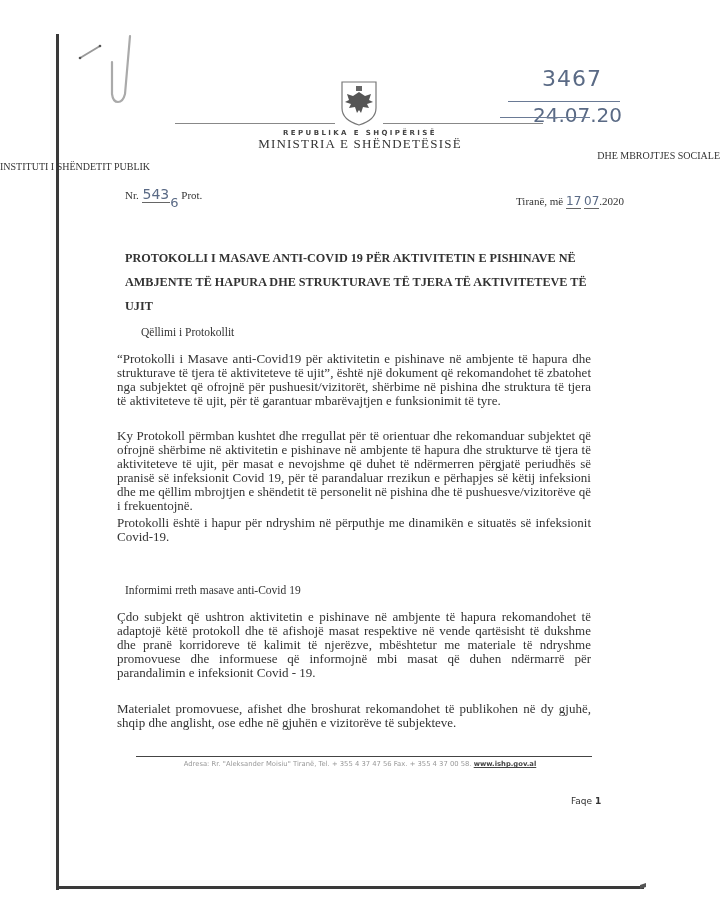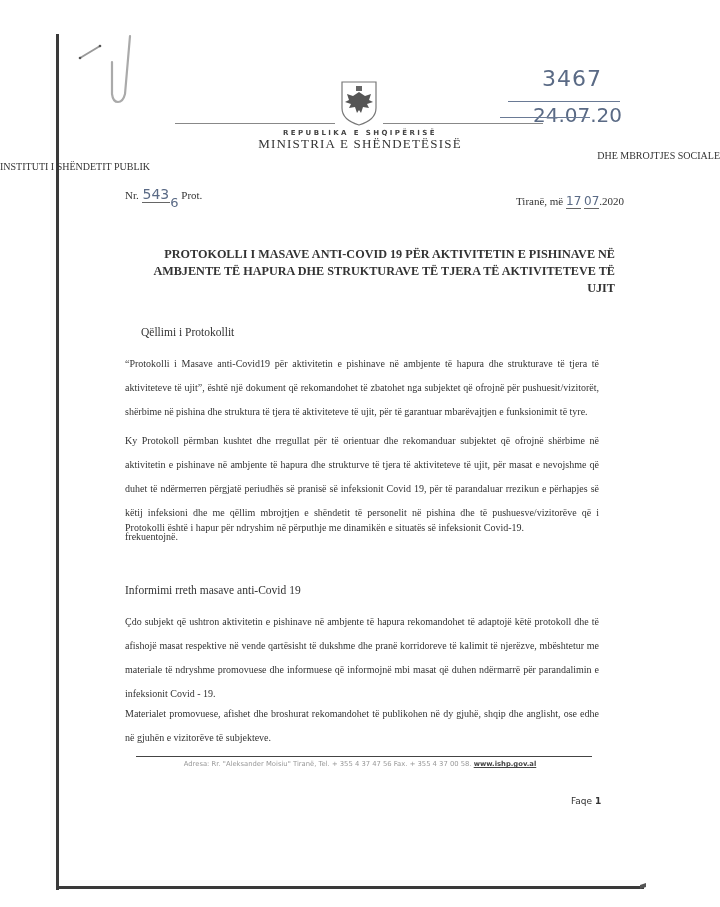--- a/index.html
+++ b/index.html
@@ -27,24 +27,24 @@
   .hdr-ministria { position: absolute; left: 0; width: 720px; top: 136px; text-align: center; font-size: 13px; letter-spacing: 1.2px; color: #333; }
   .hdr-dhe { position: absolute; left: 0; width: 720px; top: 150px; text-align: right; font-size: 10px; color: #333; }
   .hdr-instituti { position: absolute; left: 0; width: 720px; top: 161px; text-align: left; font-size: 10px; color: #333; }
 
   .nr-row { position: absolute; left: 125px; top: 186px; font-size: 11px; color: #333; }
   .nr-hand { font-family: "DejaVu Sans", sans-serif; color: #5a6a85; font-size: 14px; border-bottom: 1px solid #666; padding: 0 1px; }
   .nr-sub { font-family: "DejaVu Sans", sans-serif; color: #5a6a85; font-size: 13px; position: relative; top: 8px; }
   .date-row { position: absolute; left: 486px; top: 194px; font-size: 11px; color: #333; margin-left: 30px; }
   .date-hand { font-family: "DejaVu Sans", sans-serif; color: #5a6a85; font-size: 12px; border-bottom: 1px solid #666; }
 
-  .doc-title { position: absolute; left: 125px; width: 490px; top: 246px; text-align: right; font-weight: bold; font-size: 12.2px; line-height: 17px; color: #333; }
+  .doc-title { position: absolute; left: 125px; width: 490px; top: 246px; text-align: left; font-weight: bold; font-size: 12.2px; line-height: 24px; color: #333; }
 
   .section-heading { position: absolute; left: 125px; font-size: 11.5px; color: #333; }
-  .para { position: absolute; left: 125px; width: 474px; font-size: 10px; line-height: 24px; text-align: justify; color: #333; }
+  .para { position: absolute; left: 117px; width: 474px; font-size: 13px; line-height: 14px; text-align: justify; color: #333; }
   .p1 { top: 352px; }
   .p2 { top: 429px; }
   .p3 { top: 516px; }
   .h1 { top: 326px; margin-left: 16px; }
   .h2 { top: 584px; }
   .p4 { top: 610px; }
   .p5 { top: 702px; }
 
   .footer-line { position: absolute; left: 136px; top: 756px; width: 456px; height: 1px; background: #444; }
   .footer-text { position: absolute; left: 0; width: 720px; top: 760px; text-align: center; font-family: "DejaVu Sans", sans-serif; font-size: 6.8px; color: #999; }

